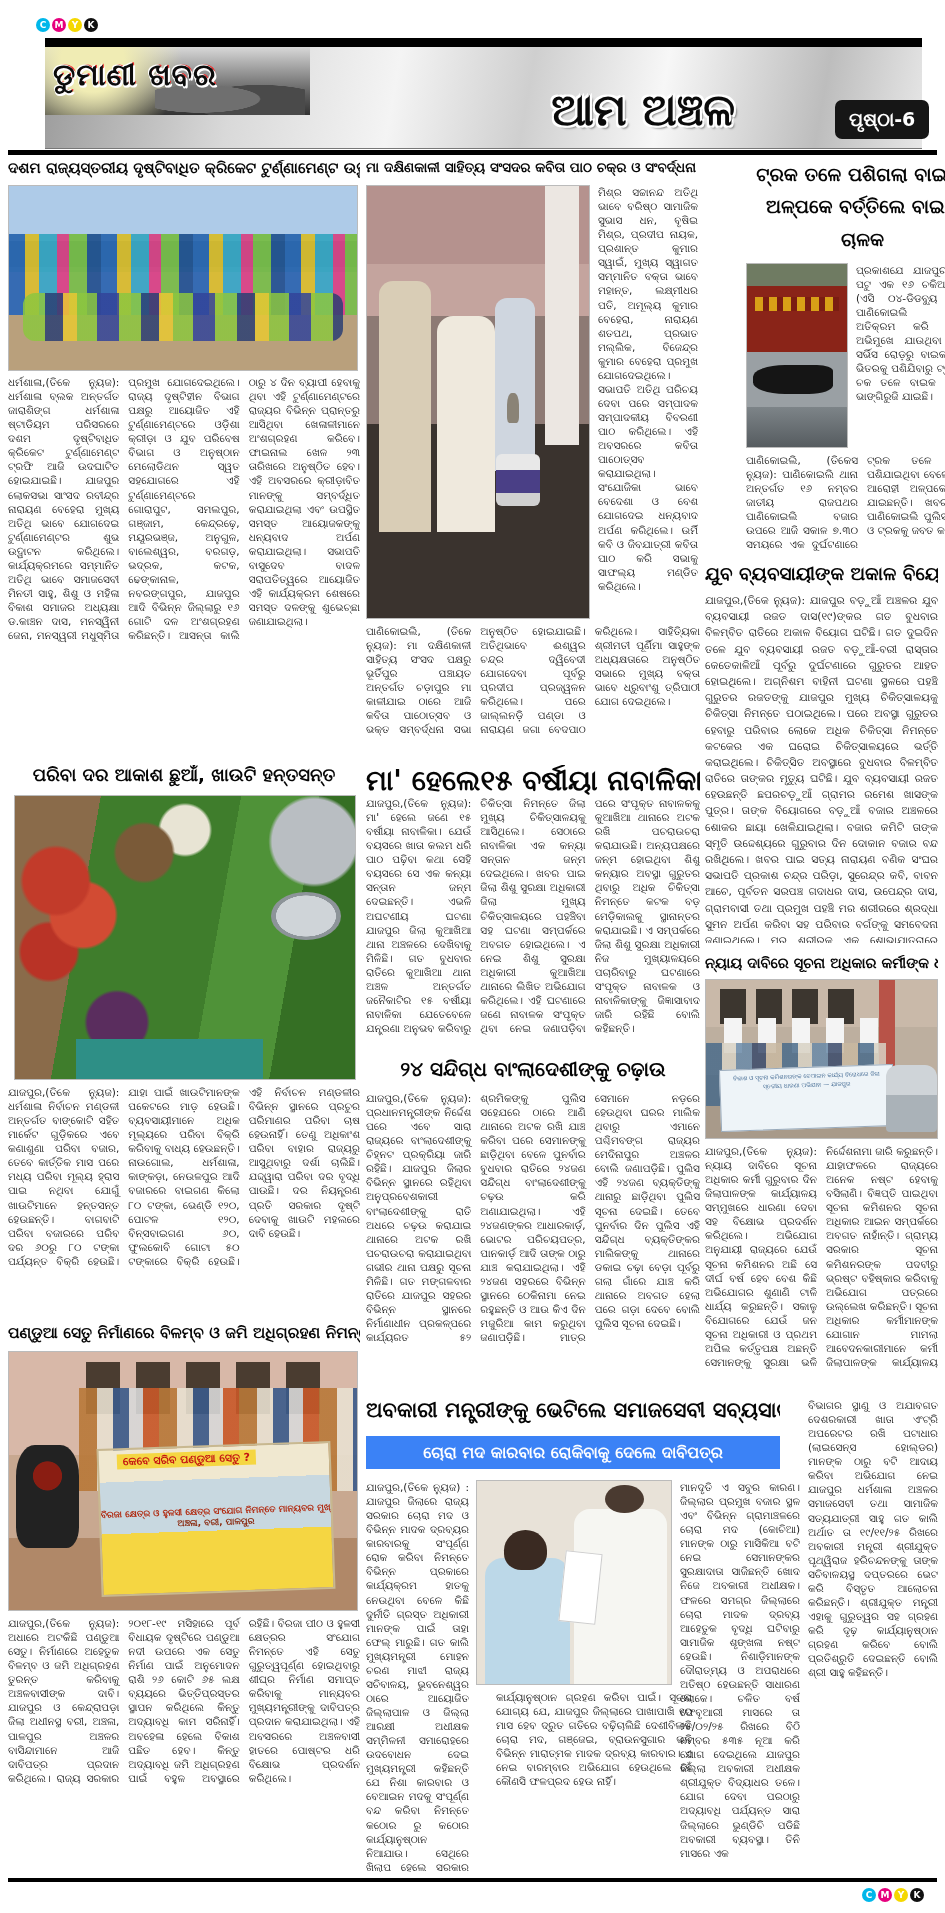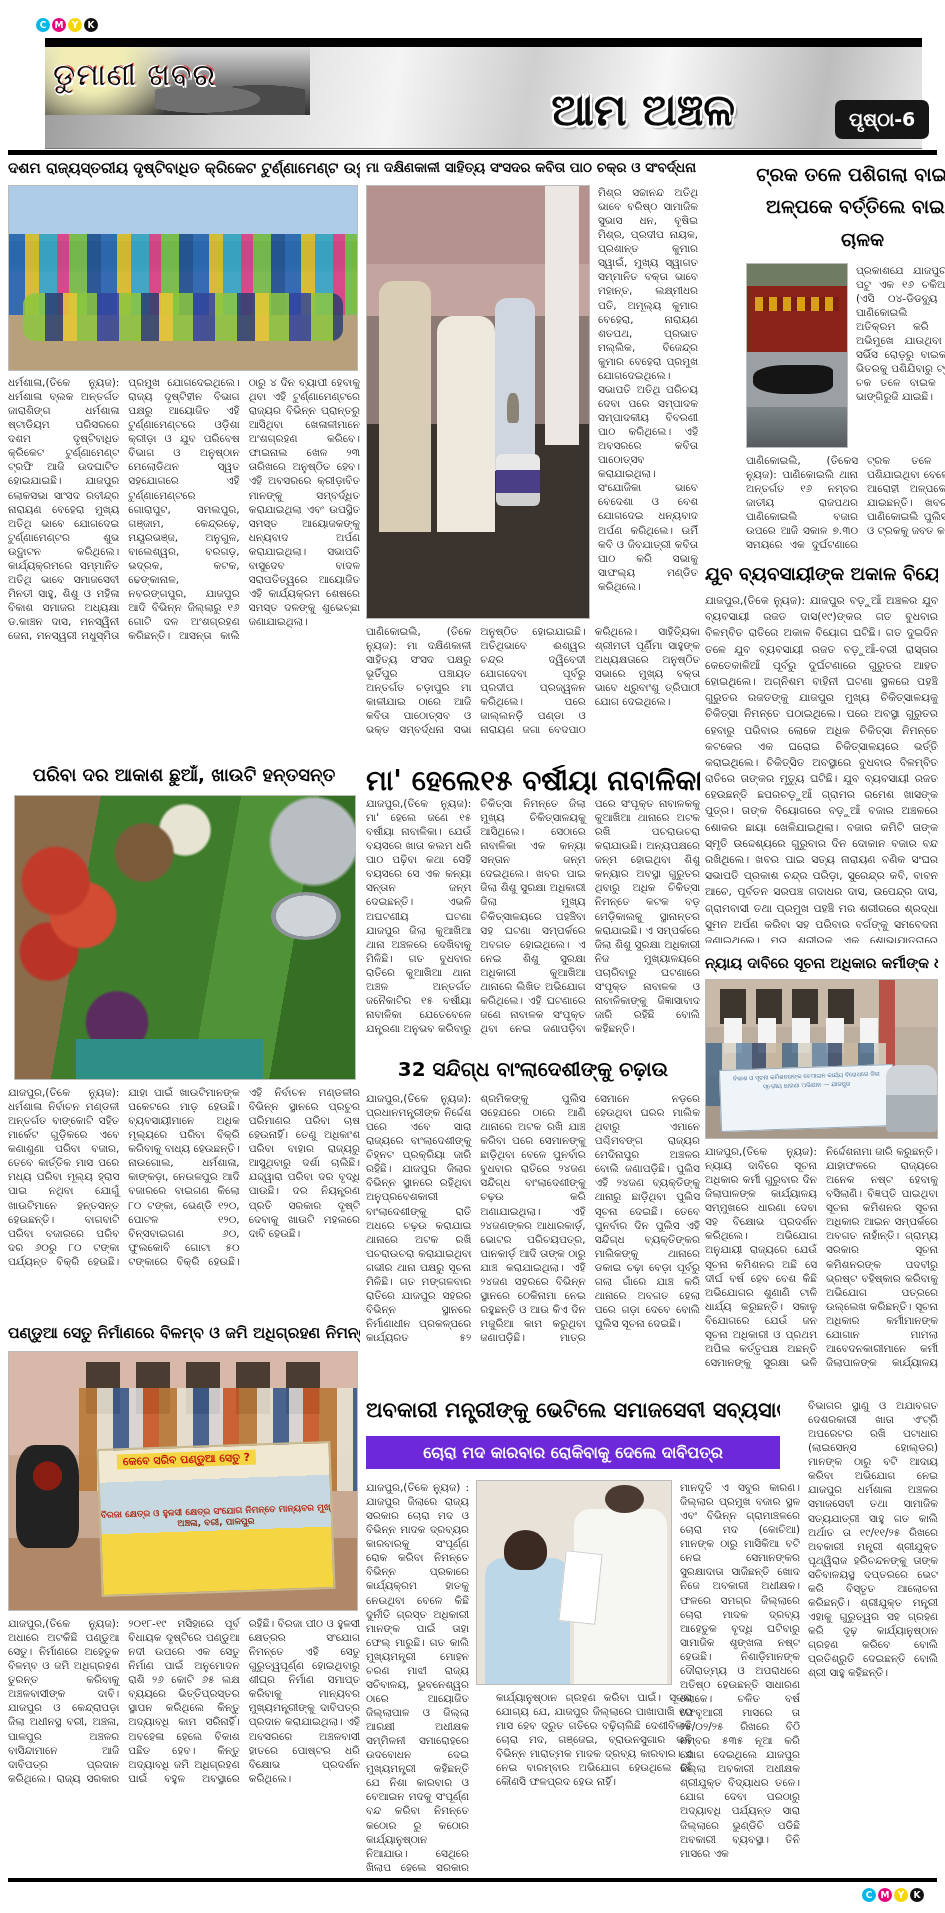--- a/index.html
+++ b/index.html
@@ -15,21 +15,21 @@
   #masthead{left:45px;top:38px;width:877px;height:110px;background:
      linear-gradient(180deg,#000 0,#000 9px,transparent 9px),
      linear-gradient(100deg,#9a9a9a 0%,#d9d9d9 22%,#f4f4f4 40%,#cfcfcf 55%,#f7f7f7 70%,#bdbdbd 88%,#e7e7e7 100%);
      border-bottom:1px solid #777;}
   #mast-logo{left:0;top:9px;width:265px;height:68px;
      background:radial-gradient(circle at 18% 20%,#f0ecb4 0 14%,transparent 40%),
      linear-gradient(180deg,#d8d8d8 0%,#9a9a9a 35%,#5c5c5c 70%,#333 100%);overflow:hidden;}
   #mast-logo .hut{position:absolute;left:110px;top:28px;width:150px;height:40px;
      background:radial-gradient(ellipse at 30% 60%,#6f6f6f 0 40%,transparent 41%),
      radial-gradient(ellipse at 70% 70%,#4a4a4a 0 45%,transparent 46%);}
-  #paper-name{position:absolute;left:8px;top:10px;font-size:30px;font-weight:normal;color:#0b0b0b;
+  #paper-name{position:absolute;left:8px;top:10px;font-size:30px;font-weight:bold;color:#0b0b0b;
      text-shadow:2px 2px 0 #fff,-1px -1px 0 #fff,1px -1px 0 #e33,0 2px 0 #fff;letter-spacing:1px;white-space:nowrap;}
   #date-bar{left:0;top:77px;width:265px;height:33px;background:#151515;color:#fff;
      display:flex;align-items:center;justify-content:center;font-size:15px;font-weight:bold;white-space:nowrap;}
   #section-title{left:370px;top:46px;width:320px;text-align:right;font-size:44px;font-weight:bold;color:#0a0a0a;
      text-shadow:2px 2px 0 #fff,-2px -2px 0 #fff,2px -2px 0 #fff,-2px 2px 0 #fff,3px 3px 2px #888;white-space:nowrap;}
   #page-label{left:790px;top:62px;background:#161616;color:#fff;font-size:19px;font-weight:bold;
      padding:8px 14px;border-radius:7px;white-space:nowrap;}
   .hrule{background:#000;}
   
   .hl{font-weight:bold;color:#050505;line-height:1.15;white-space:nowrap;overflow:hidden;text-align:center;}
@@ -87,21 +87,21 @@
      border:2px solid #c8b890;transform:rotate(-2deg);overflow:hidden;}
   .ph-pandua .banner .l1{color:#c41212;background:#f5d642;display:inline-block;font-weight:bold;font-size:11px;margin:3px 0 0 18px;padding:1px 6px;white-space:nowrap;}
   .ph-pandua .banner .l2{color:#b02a10;font-weight:bold;font-size:9px;text-align:center;margin-top:40px;white-space:nowrap;}
   .ph-pandua .banner .l3{color:#8a2a10;font-weight:bold;font-size:9px;text-align:center;white-space:nowrap;}
   .ph-meet{background:linear-gradient(180deg,#e8e2d8 0 100%);}
   .ph-meet .man-l{position:absolute;left:4%;bottom:0;width:44%;height:62%;background:#bcd8e8;border-radius:18px 18px 0 0;}
   .ph-meet .head-l{position:absolute;left:14%;bottom:56%;width:22%;height:20%;background:#3a2a22;border-radius:50% 50% 40% 40%;}
   .ph-meet .man-r{position:absolute;right:2%;bottom:0;width:48%;height:86%;background:#f6f6f2;border-radius:16px 16px 0 0;}
   .ph-meet .head-r{position:absolute;right:14%;bottom:84%;width:20%;height:14%;background:#4a3a30;border-radius:50%;}
   .ph-meet .paper{position:absolute;left:44%;bottom:30%;width:18%;height:34%;background:#fff;border:1px solid #ccc;transform:rotate(6deg);}
-  .subhead-bar{background:#6d28d9;color:#fff;font-weight:bold;display:flex;align-items:center;justify-content:center;white-space:nowrap;overflow:hidden;}
+  .subhead-bar{background:#3b82f6;color:#fff;font-weight:bold;display:flex;align-items:center;justify-content:center;white-space:nowrap;overflow:hidden;}
 </style>
 </head>
 <body>
 
 <div id="sheet">
 
   <div class="cmyk abs" style="left:36px;top:18px;">
     <span class="cy">C</span>
     <span class="mg">M</span>
     <span class="yl">Y</span>
@@ -172,21 +172,21 @@
     </div>
     <div class="body-txt cols3" style="width:352px;height:232px;margin-top:5px;">ଯାଜପୁର,(ତିକେ ନ୍ୟୁଜ): ଧର୍ମଶାଳା ନିର୍ବାଚନ ମଣ୍ଡଳୀ ଅନ୍ତର୍ଗତ ବାଙ୍କୋଟି ସହିତ ମାର୍କେଟ ଗୁଡ଼ିକରେ ଏବେ କଣାଶୁଣା ପରିବା ବଜାର, ତେବେ କାର୍ତ୍ତିକ ମାସ ପରେ ମଧ୍ୟ ପରିବା ମୂଲ୍ୟ ହ୍ରାସ ପାଇ ନଥିବା ଯୋଗୁଁ ଖାଉଟିମାନେ ହନ୍ତସନ୍ତ ହେଉଛନ୍ତି। ବାଗବାଟି ପରିବା ବଜାରରେ ପରିବ ଦର ୬୦ରୁ ୮୦ ଟଙ୍କା ପର୍ଯ୍ୟନ୍ତ ବିକ୍ରି ହେଉଛି। ଯାହା ପାଇଁ ଖାଉଟିମାନଙ୍କ ପକେଟରେ ମାଡ଼ ହେଉଛି। ବ୍ୟବସାୟୀମାନେ ଅଧିକ ମୂଲ୍ୟରେ ପରିବା ବିକ୍ରି କରିବାକୁ ବାଧ୍ୟ ହେଉଛନ୍ତି। ନାଉଗୋଲ, ଧର୍ମଶାଳା, କାଙ୍କଡ଼ା, ନେଉଳପୁର ଆଦି ବଜାରରେ ବାଇଗଣ କିଲୋ ୮୦ ଟଙ୍କା, ଭେଣ୍ଡି ୧୨୦, ପୋଟଳ ୧୨୦, ବିନ୍ସବାଇଗଣ ୬୦, ଫୁଲକୋବି ଗୋଟା ୫୦ ଟଙ୍କାରେ ବିକ୍ରି ହେଉଛି। ଏହି ନିର୍ବାଚନ ମଣ୍ଡଳୀର ବିଭିନ୍ନ ସ୍ଥାନରେ ପ୍ରଚୁର ପରିମାଣର ପରିବା ଚାଷ ହେଉନାହିଁ। ତେଣୁ ଅଧିକାଂଶ ପରିବା ବାହାର ରାଜ୍ୟରୁ ଆସୁଥିବାରୁ ଦର୍ଶା ଚାଲିଛି। ଯଦ୍ଦ୍ୱାରା ପରିବା ଦର ବୃଦ୍ଧି ପାଉଛି। ଦର ନିୟନ୍ତ୍ରଣ ପ୍ରତି ସରକାର ଦୃଷ୍ଟି ଦେବାକୁ ଖାଉଟି ମହଲରେ ଦାବି ହେଉଛି।</div>
   </div>
 
   <div class="abs" style="left:366px;top:765px;width:334px;">
     <div class="hl" style="font-size:28px;height:31px;">ମା' ହେଲେ୧୫ ବର୍ଷୀୟା ନାବାଳିକା</div>
     <div class="body-txt cols3" style="width:334px;height:256px;">ଯାଜପୁର,(ତିକେ ନ୍ୟୁଜ): ମା' ହେଲେ ଜଣେ ୧୫ ବର୍ଷୀୟା ନାବାଳିକା। ଯେଉଁ ବୟସରେ ଖାତା କଲମ ଧରି ପାଠ ପଢ଼ିବା କଥା ସେହି ବୟସରେ ସେ ଏକ କନ୍ୟା ସନ୍ତାନ ଜନ୍ମ ଦେଇଛନ୍ତି। ଏଭଳି ଅଘଟଣୀୟ ଘଟଣା ଯାଜପୁର ଜିଲା କୁଆଖିଆ ଥାନା ଅଞ୍ଚଳରେ ଦେଖିବାକୁ ମିଳିଛି। ଗତ ବୁଧବାର ରାତିରେ କୁଆଖିଆ ଥାନା ଅଞ୍ଚଳ ଅନ୍ତର୍ଗତ ଜନୈକାଟିର ୧୫ ବର୍ଷୀୟା ନାବାଳିକା ଯେତେବେଳେ ଯନ୍ତ୍ରଣା ଅନୁଭବ କରିବାରୁ ଚିକିତ୍ସା ନିମନ୍ତେ ଜିଲା ମୁଖ୍ୟ ଚିକିତ୍ସାଳୟକୁ ଆସିଥିଲେ। ସେଠାରେ ନାବାଳିକା ଏକ କନ୍ୟା ସନ୍ତାନ ଜନ୍ମ ଦେଇଥିଲେ। ଖବର ପାଇ ଜିଲା ଶିଶୁ ସୁରକ୍ଷା ଅଧିକାରୀ ଜିଲା ମୁଖ୍ୟ ଚିକିତ୍ସାଳୟରେ ପହଞ୍ଚିବା ସହ ଘଟଣା ସମ୍ପର୍କରେ ଅବଗତ ହୋଇଥିଲେ। ଏ ନେଇ ଶିଶୁ ସୁରକ୍ଷା ଅଧିକାରୀ କୁଆଖିଆ ଥାନାରେ ଲିଖିତ ଅଭିଯୋଗ କରିଥିଲେ। ଏହି ଘଟଣାରେ ଜଣେ ନାବାଳକ ସଂପୃକ୍ତ ଥିବା ନେଇ ଜଣାପଡ଼ିବା ପରେ ସଂପୃକ୍ତ ନାବାଳକକୁ କୁଆଖିଆ ଥାନାରେ ଅଟକ ରଖି ପଚରାଉଚରା କରାଯାଉଛି। ଅନ୍ୟପକ୍ଷରେ ଜନ୍ମ ହୋଇଥିବା ଶିଶୁ କନ୍ୟାର ଅବସ୍ଥା ଗୁରୁତର ଥିବାରୁ ଅଧିକ ଚିକିତ୍ସା ନିମନ୍ତେ କଟକ ବଡ଼ ମେଡ଼ିକାଲକୁ ସ୍ଥାନାନ୍ତର କରାଯାଇଛି। ଏ ସମ୍ପର୍କରେ ଜିଲା ଶିଶୁ ସୁରକ୍ଷା ଅଧିକାରୀ ନିଜ ମୁଖ୍ୟାଳୟରେ ପଚାରିବାରୁ ଘଟଣାରେ ସଂପୃକ୍ତ ନାବାଳକ ଓ ନାବାଳିକାଙ୍କୁ ଜିଜ୍ଞାସାବାଦ ଜାରି ରହିଛି ବୋଲି କହିଛନ୍ତି।</div>
   </div>
 
   <div class="abs" style="left:366px;top:1058px;width:334px;">
-    <div class="hl" style="font-size:20px;height:33px;">32 ସନ୍ଦିଗ୍ଧ ବାଂଲାଦେଶୀଙ୍କୁ ଚଢ଼ାଉ</div>
+    <div class="hl" style="font-size:20px;height:33px;">୨୪ ସନ୍ଦିଗ୍ଧ ବାଂଲାଦେଶୀଙ୍କୁ ଚଢ଼ାଉ</div>
     <div class="body-txt cols3" style="width:334px;height:298px;">ଯାଜପୁର,(ତିକେ ନ୍ୟୁଜ): ପ୍ରଧାନମନ୍ତ୍ରୀଙ୍କ ନିର୍ଦ୍ଦେଶ ପରେ ଏବେ ସାରା ରାଜ୍ୟରେ ବାଂଲାଦେଶୀଙ୍କୁ ଚିହ୍ନଟ ପ୍ରକ୍ରିୟା ଜାରି ରହିଛି। ଯାଜପୁର ଜିଲାର ବିଭିନ୍ନ ସ୍ଥାନରେ ରହିଥିବା ଅନୁପ୍ରବେଶକାରୀ ବାଂଲାଦେଶୀଙ୍କୁ ରାତି ଅଧରେ ଚଢ଼ଉ କରାଯାଇ ଥାନାରେ ଅଟକ ରଖି ପଚରାଉଚରା କରାଯାଇଥିବା ଗଭୀର ଥାନା ପକ୍ଷରୁ ସୂଚନା ମିଳିଛି। ଗତ ମଙ୍ଗଳବାର ରାତିରେ ଯାଜପୁର ସହରର ବିଭିନ୍ନ ସ୍ଥାନରେ ନିର୍ମାଣାଧୀନ ପ୍ରକଳ୍ପରେ କାର୍ଯ୍ୟରତ ୫୨ ଶ୍ରମିକଙ୍କୁ ପୁଲିସ ସହେଯରେ ଠାରେ ଆଣି ଥାନାରେ ଅଟକ ରଖି ଯାଞ୍ଚ କରିବା ପରେ ସେମାନଙ୍କୁ ଛାଡ଼ିଥିବା ବେଳେ ପୁନର୍ବାର ବୁଧବାର ରାତିରେ ୨୪ଜଣ ସନ୍ଦିଗ୍ଧ ବାଂଲାଦେଶୀଙ୍କୁ ଚଢ଼ଉ କରି ଅଣାଯାଇଥିଲା। ଏହି ୨୪ଜଣଙ୍କର ଆଧାରକାର୍ଡ଼, ଭୋଟର ପରିଚୟପତ୍ର, ପାନକାର୍ଡ଼ ଆଦି ତାଙ୍କ ଠାରୁ ଯାଞ୍ଚ କରାଯାଇଥିଲା। ଏହି ୨୪ଜଣ ସହରରେ ବିଭିନ୍ନ ସ୍ଥାନରେ ଠେକିନାମା ନେଇ ରହୁଛନ୍ତି ଓ ଆଉ କିଏ ଦିନ ମଜୁରିଆ କାମ କରୁଥିବା ଜଣାପଡ଼ିଛି। ମାତ୍ର ସେମାନେ ନଡ଼ରେ ହେଉଥିବା ଘରର ମାଲିକ ଥିବାରୁ ଏମାନେ ପଶ୍ଚିମବଙ୍ଗ ରାଜ୍ୟର ମେଦିନାପୁର ଅଞ୍ଚଳର ବୋଲି ଜଣାପଡ଼ିଛି। ପୁଲିସ ଏହି ୨୪ଜଣ ବ୍ୟକ୍ତିଙ୍କୁ ଥାନାରୁ ଛାଡ଼ିଥିବା ପୁଲିସ ସୂଚନା ଦେଇଛି। ତେବେ ପୁନର୍ବାର ଦିନ ପୁଲିସ ଏହି ସନ୍ଦିଗ୍ଧ ବ୍ୟକ୍ତିଙ୍କର ମାଲିକଙ୍କୁ ଥାନାରେ ଡକାଇ ଚଢ଼ା ବେଡ଼ା ପୂର୍ବରୁ ଗଲା ଗାଁରେ ଯାଞ୍ଚ କରି ଥାନାରେ ଅବଗତ ହେଲା ପରେ ଗଡ଼ା ଦେବେ ବୋଲି ପୁଲିସ ସୂଚନା ଦେଇଛି।</div>
   </div>
 
   <div class="abs" style="left:705px;top:955px;width:233px;">
     <div class="hl" style="font-size:14.5px;height:24px;">ନ୍ୟାୟ ଦାବିରେ ସୂଚନା ଅଧିକାର କର୍ମୀଙ୍କ ଧାରଣା</div>
     <div class="photo ph-protest" style="width:231px;height:158px;">
       <div class="win"></div>
       <div class="pillar"></div>
       <div class="placards"></div>
       <div class="people"></div>

